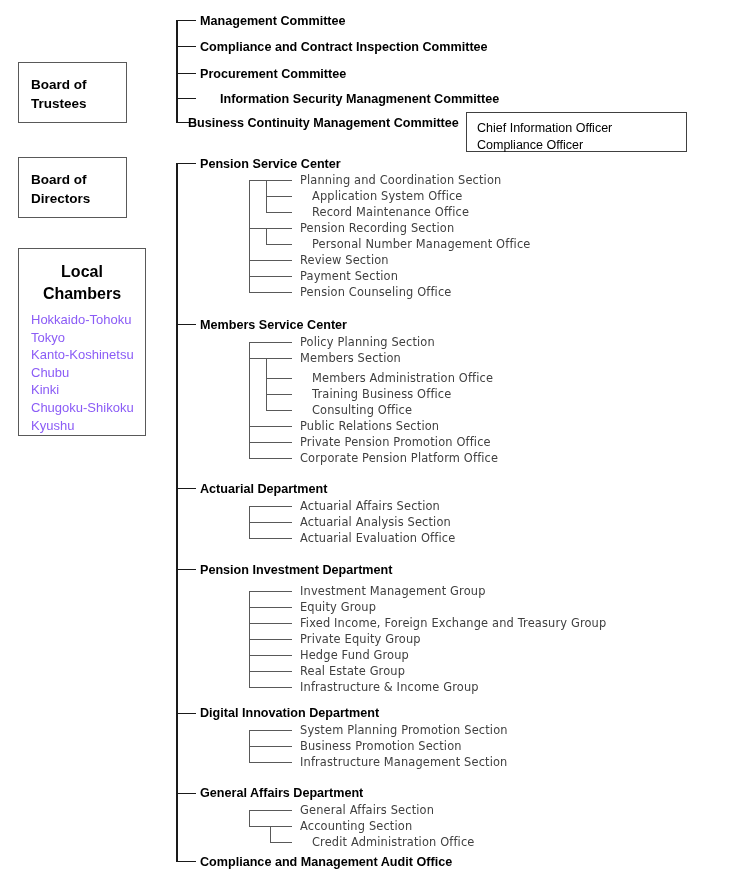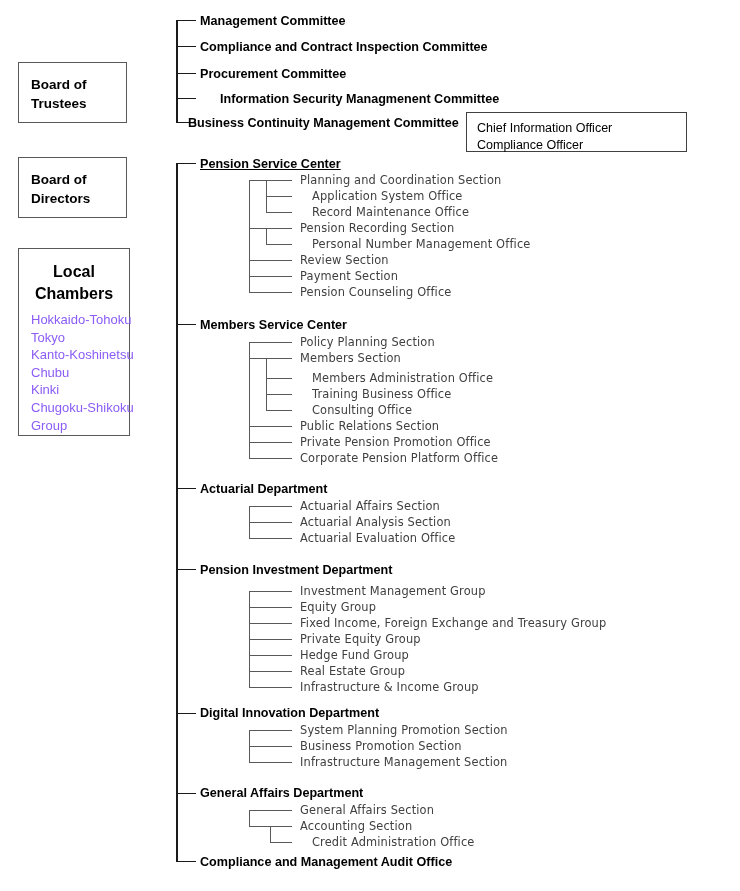--- a/index.html
+++ b/index.html
@@ -125,33 +125,33 @@
     </div>
   </div>
 
   <div class="box" style="left:18px; top:157px; width:109px; height:61px;">
     <div class="box-title" style="position:absolute; left:12px; top:12px;">
       <div>Board of</div>
       <div>Directors</div>
     </div>
   </div>
 
-  <div class="box" style="left:18px; top:248px; width:112px; height:188px;">
+  <div class="box" style="left:18px; top:248px; width:128px; height:188px;">
     <div class="box-title center big" style="position:absolute; left:0; right:0; top:12px;">
       <div>Local</div>
       <div>Chambers</div>
     </div>
     <div class="chamber-list" style="position:absolute; left:12px; top:62px;">
       <div class="chamber-item">Hokkaido-Tohoku</div>
       <div class="chamber-item">Tokyo</div>
       <div class="chamber-item">Kanto-Koshinetsu</div>
       <div class="chamber-item">Chubu</div>
       <div class="chamber-item">Kinki</div>
       <div class="chamber-item">Chugoku-Shikoku</div>
-      <div class="chamber-item">Group</div>
+      <div class="chamber-item">Kyushu</div>
     </div>
   </div>
 
   <div class="officer-box" style="left:466px; top:112px; width:221px; height:40px;">
     <div class="officer-line">Chief Information Officer</div>
     <div class="officer-line">Compliance Officer</div>
   </div>
 
   <div class="trunk" style="left:176px; top:20px; height:102px;"></div>
 
@@ -163,21 +163,21 @@
 
   <div class="node-l1" style="left:200px; top:14px;">Management Committee</div>
   <div class="node-l1" style="left:200px; top:40px;">Compliance and Contract Inspection Committee</div>
   <div class="node-l1" style="left:200px; top:67px;">Procurement Committee</div>
   <div class="node-l1" style="left:200px; top:92px;padding-left:20px;">Information Security Managmenent Committee</div>
   <div class="node-l1" style="left:188px; top:116px;">Business Continuity Management Committee</div>
 
   <div class="trunk" style="left:176px; top:163px; height:698px;"></div>
 
   <div class="stub" style="left:176px; top:162.5px; width:20px;"></div>
-  <div class="node-l1" style="left:200px; top:157px;text-decoration:underline;">Pension Service Center</div>
+  <div class="node-l1" style="left:200px; top:157px;">Pension Service Center</div>
 
   <div class="trunk thin" style="left:249px; top:180px; height:112px;"></div>
   <div class="stub thin" style="left:249px; top:179.5px; width:43px;"></div>
   <div class="stub thin" style="left:249px; top:227.5px; width:43px;"></div>
   <div class="stub thin" style="left:249px; top:259.5px; width:43px;"></div>
   <div class="stub thin" style="left:249px; top:275.5px; width:43px;"></div>
   <div class="stub thin" style="left:249px; top:291.5px; width:43px;"></div>
 
   <div class="trunk thin" style="left:266px; top:180px; height:32px;"></div>
   <div class="stub thin" style="left:266px; top:195.5px; width:26px;"></div>

